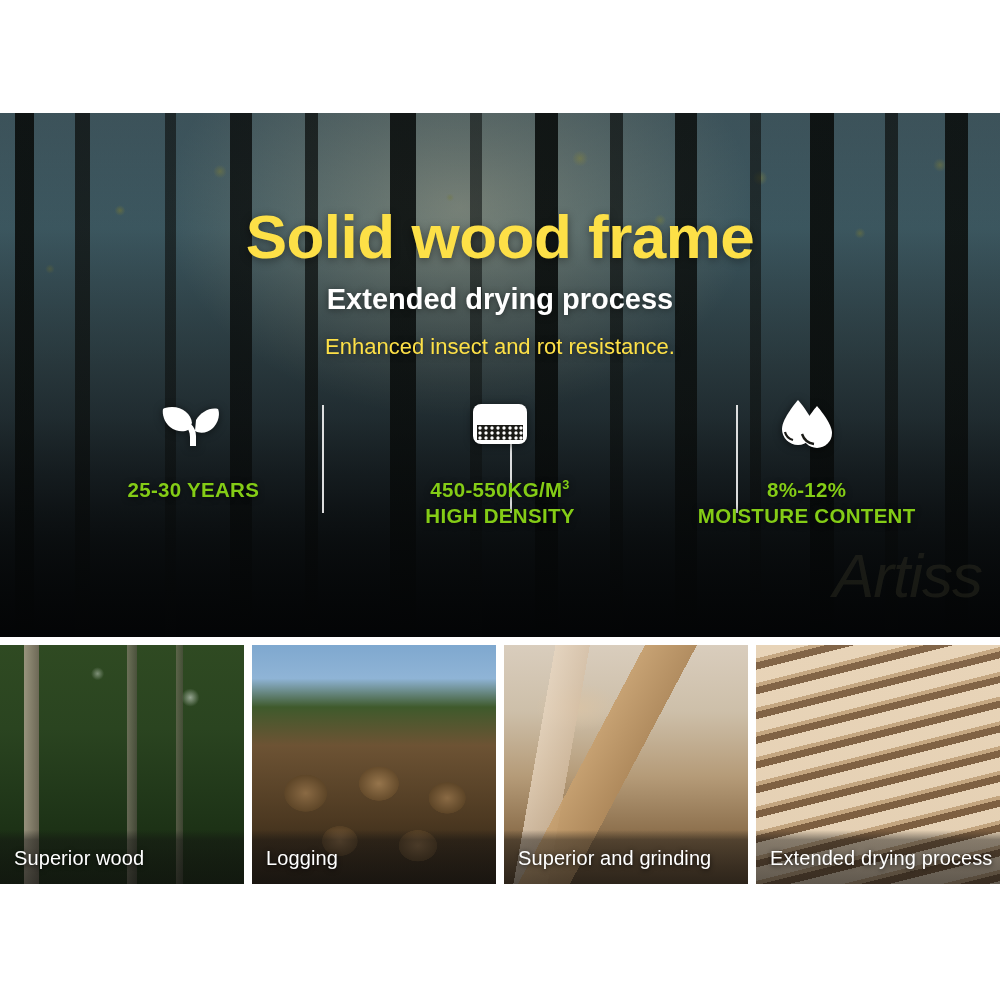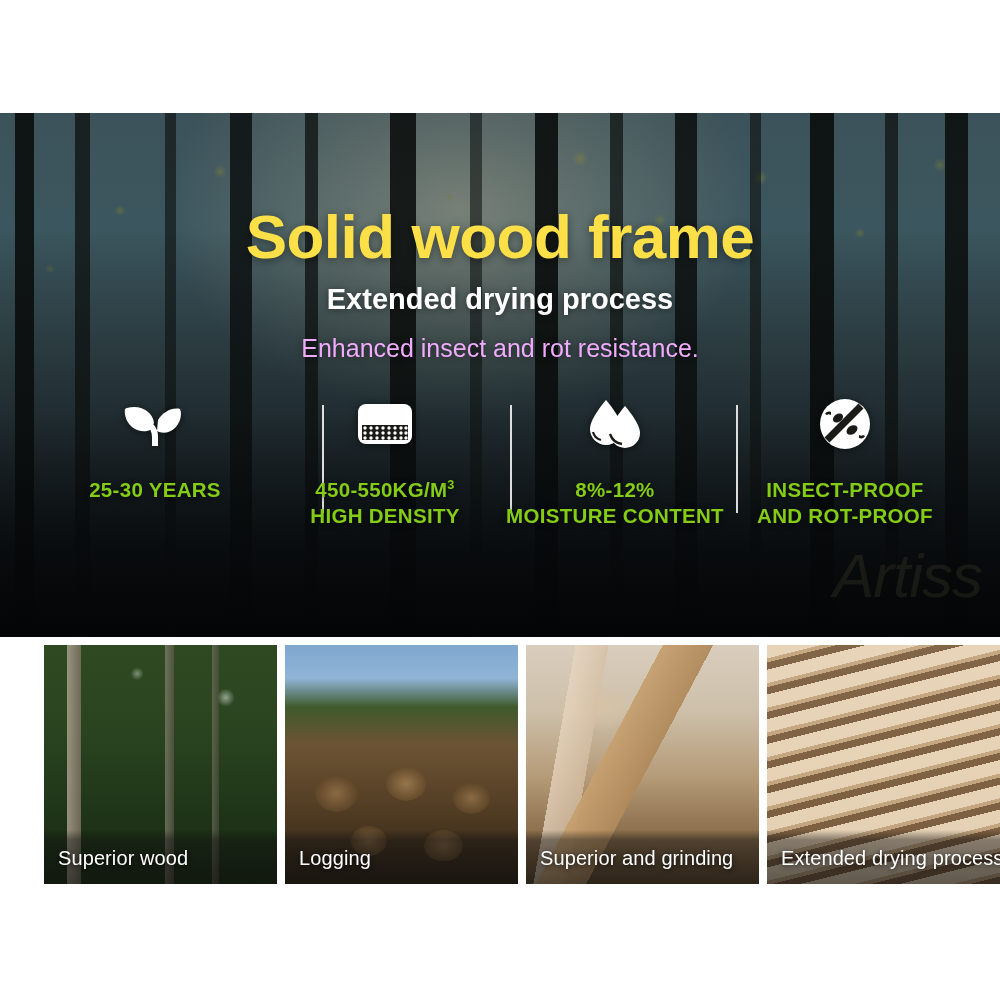--- a/index.html
+++ b/index.html
@@ -63,21 +63,21 @@
 
   .hero-content { position:absolute; inset:0; }
 
   .headline { position:absolute; left:0; right:0; top:88px; text-align:center;
     color:#fde047; font-size:62px; font-weight:700; letter-spacing:-.5px;
     text-shadow:0 2px 10px rgba(0,0,0,.45); }
   .subtitle { position:absolute; left:0; right:0; top:170px; text-align:center;
     color:#fff; font-size:29px; font-weight:600;
     text-shadow:0 1px 7px rgba(0,0,0,.5); }
   .tagline { position:absolute; left:0; right:0; top:221px; text-align:center;
-    color:#f0abfc; font-size:25px; font-weight:400;
+    color:#fde047; font-size:22px; font-weight:400;
     text-shadow:0 1px 7px rgba(0,0,0,.5); }
 
   
   .features { position:absolute; left:40px; right:40px; top:280px;
     display:flex; align-items:flex-start; }
   .feature { flex:1 1 0; display:flex; flex-direction:column;
     align-items:center; position:relative; }
   .f-icon { height:62px; display:flex; align-items:center;
     justify-content:center; margin-bottom:22px; }
   .f-icon svg { display:block; filter:drop-shadow(0 1px 4px rgba(0,0,0,.55)); }
@@ -85,21 +85,21 @@
     line-height:1.28; letter-spacing:.3px;
     text-shadow:0 1px 6px rgba(0,0,0,.65); }
   .f-label .l2 { display:block; }
   .f-label sup { font-size:.62em; vertical-align:super; }
   .divider { position:absolute; top:12px; width:2px; height:108px;
     background:rgba(255,255,255,.85); }
   .divider.d1 { left:282px; } .divider.d2 { left:470px; } .divider.d3 { left:696px; }
 
   
   .strip { position:absolute; left:0; top:645px; width:1000px; height:239px;
-    display:flex; gap:8px;padding-left:44px; }
+    display:flex; gap:8px; }
   .tile { position:relative; width:244px; height:239px; overflow:hidden;
     background:#2a2a26; }
   .tile-art { position:absolute; inset:0; }
   .cap-band { position:absolute; left:0; right:0; bottom:0; height:54px;
     background:linear-gradient(180deg, rgba(20,20,20,.0) 0%, rgba(18,18,18,.45) 18%, rgba(15,15,15,.62) 100%); }
   .cap-text { position:absolute; left:14px; bottom:14px; color:#fff;
     font-size:20px; font-weight:400; letter-spacing:.1px;
     text-shadow:0 1px 5px rgba(0,0,0,.8); white-space:nowrap; }
 
   
@@ -221,39 +221,20 @@
               <path fill="none" stroke="#1a1a16" stroke-width="2.4" d="M26 36a15 15 0 0 0 12 10"></path>
               <path fill="none" stroke="#1a1a16" stroke-width="2.2" d="M9 34a11 11 0 0 0 8 8"></path>
             </svg>
           </div>
           <div class="f-label">
             <span>8%-12%</span>
             <span class="l2">MOISTURE CONTENT</span>
           </div>
         </div>
 
-        <div class="feature">
-          <div class="f-icon">
-            <svg width="56" height="56" viewBox="0 0 56 56" aria-hidden="true">
-              <circle cx="28" cy="28" r="25" fill="#ffffff"></circle>
-              <g fill="#1a1a16">
-                <ellipse cx="21" cy="22" rx="5.5" ry="4" transform="rotate(-35 21 22)"></ellipse>
-                <ellipse cx="35" cy="34" rx="6" ry="4.2" transform="rotate(-35 35 34)"></ellipse>
-                <path d="M14 16c-3 -1 -5 0 -6 2l2 1c1 -1 2 -1 4 0z"></path>
-                <path d="M42 42c3 1 5 0 6 -2l-2 -1c-1 1 -2 1 -4 0z"></path>
-              </g>
-              <path d="M10 44 L44 10" stroke="#1a1a16" stroke-width="7" stroke-linecap="butt"></path>
-              <circle cx="28" cy="28" r="25" fill="none" stroke="#1a1a16" stroke-width="0"></circle>
-            </svg>
-          </div>
-          <div class="f-label">
-            <span>INSECT-PROOF</span>
-            <span class="l2">AND ROT-PROOF</span>
-          </div>
-        </div>
 
       </div>
     </div>
   </div>
 
   <div class="strip">
 
     <div class="tile">
       <div class="tile-art art-forest"></div>
       <div class="cap-band"></div>

